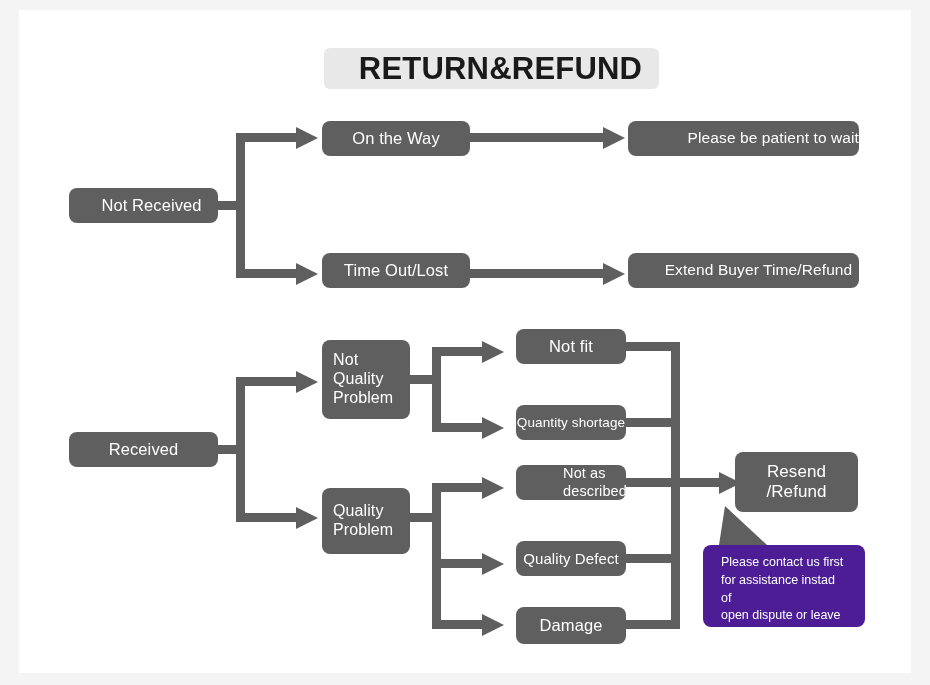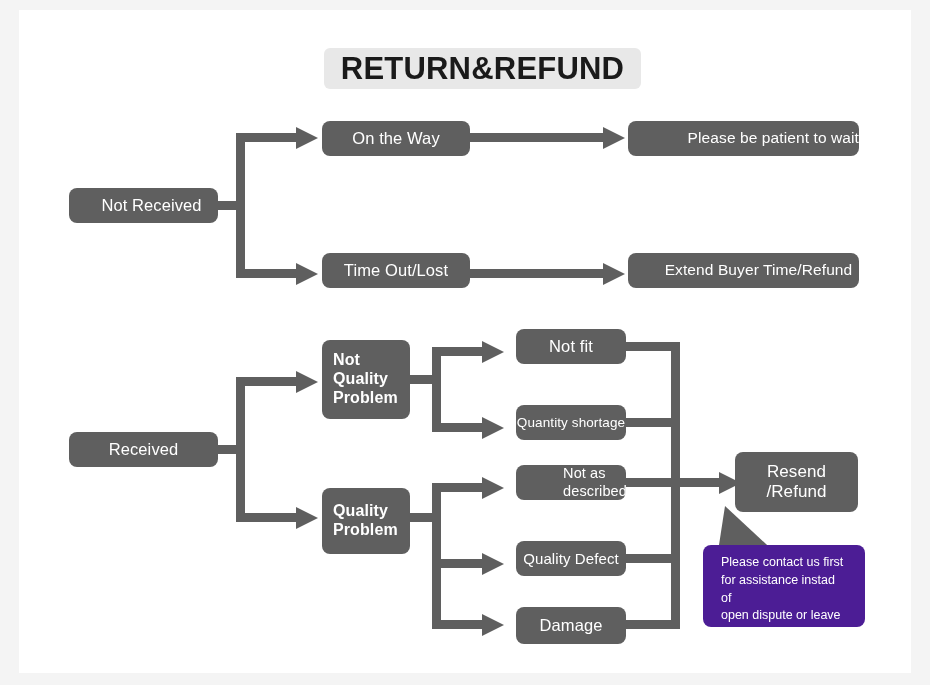--- a/index.html
+++ b/index.html
@@ -29,40 +29,40 @@
     box-sizing: border-box;
     display: flex;
     align-items: center;
     justify-content: center;
     line-height: 1.18;
     letter-spacing: 0.1px;
   }
   .node.left-align {
     justify-content: flex-end;
     text-align: left;
-    font-weight: bold;
   }
   .node .lines {
     width: 100%;
   }
   .title {
     position: absolute;
     left: 305px;
     top: 38px;
     width: 317px;
     height: 41px;
     background: #e8e8e8;
     border-radius: 6px;
     color: #1a1a1a;
     font-size: 31px;
     font-weight: bold;
     display: flex;
     align-items: center;
     justify-content: center;
     letter-spacing: 0.2px;
+    padding-left: 18px;
   }
   .seg {
     position: absolute;
     background: #5f5f5f;
   }
   .arrow-head {
     position: absolute;
     width: 0;
     height: 0;
     border-top: 11px solid transparent;

